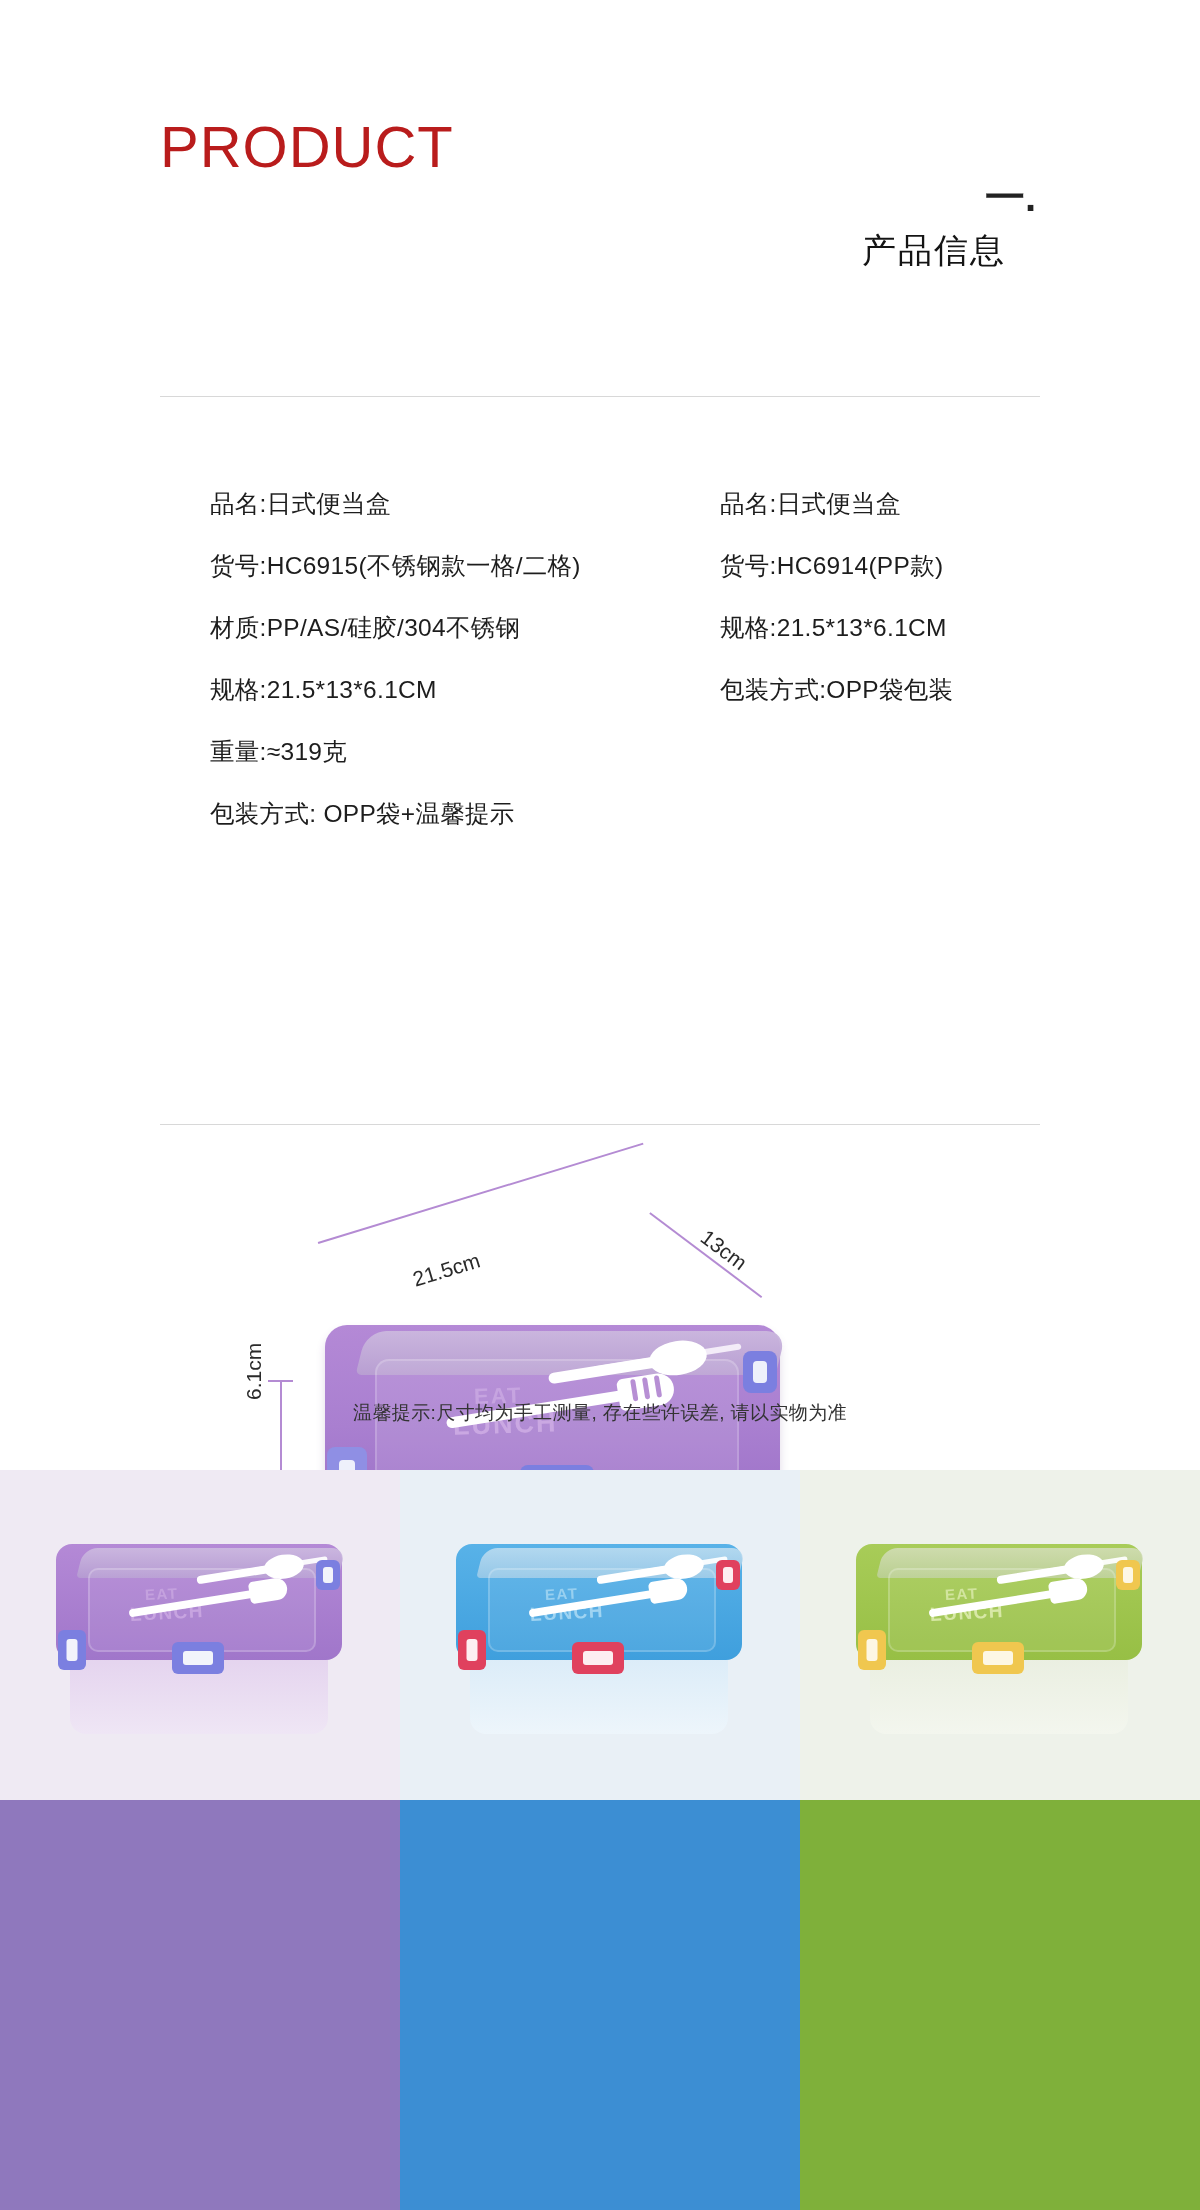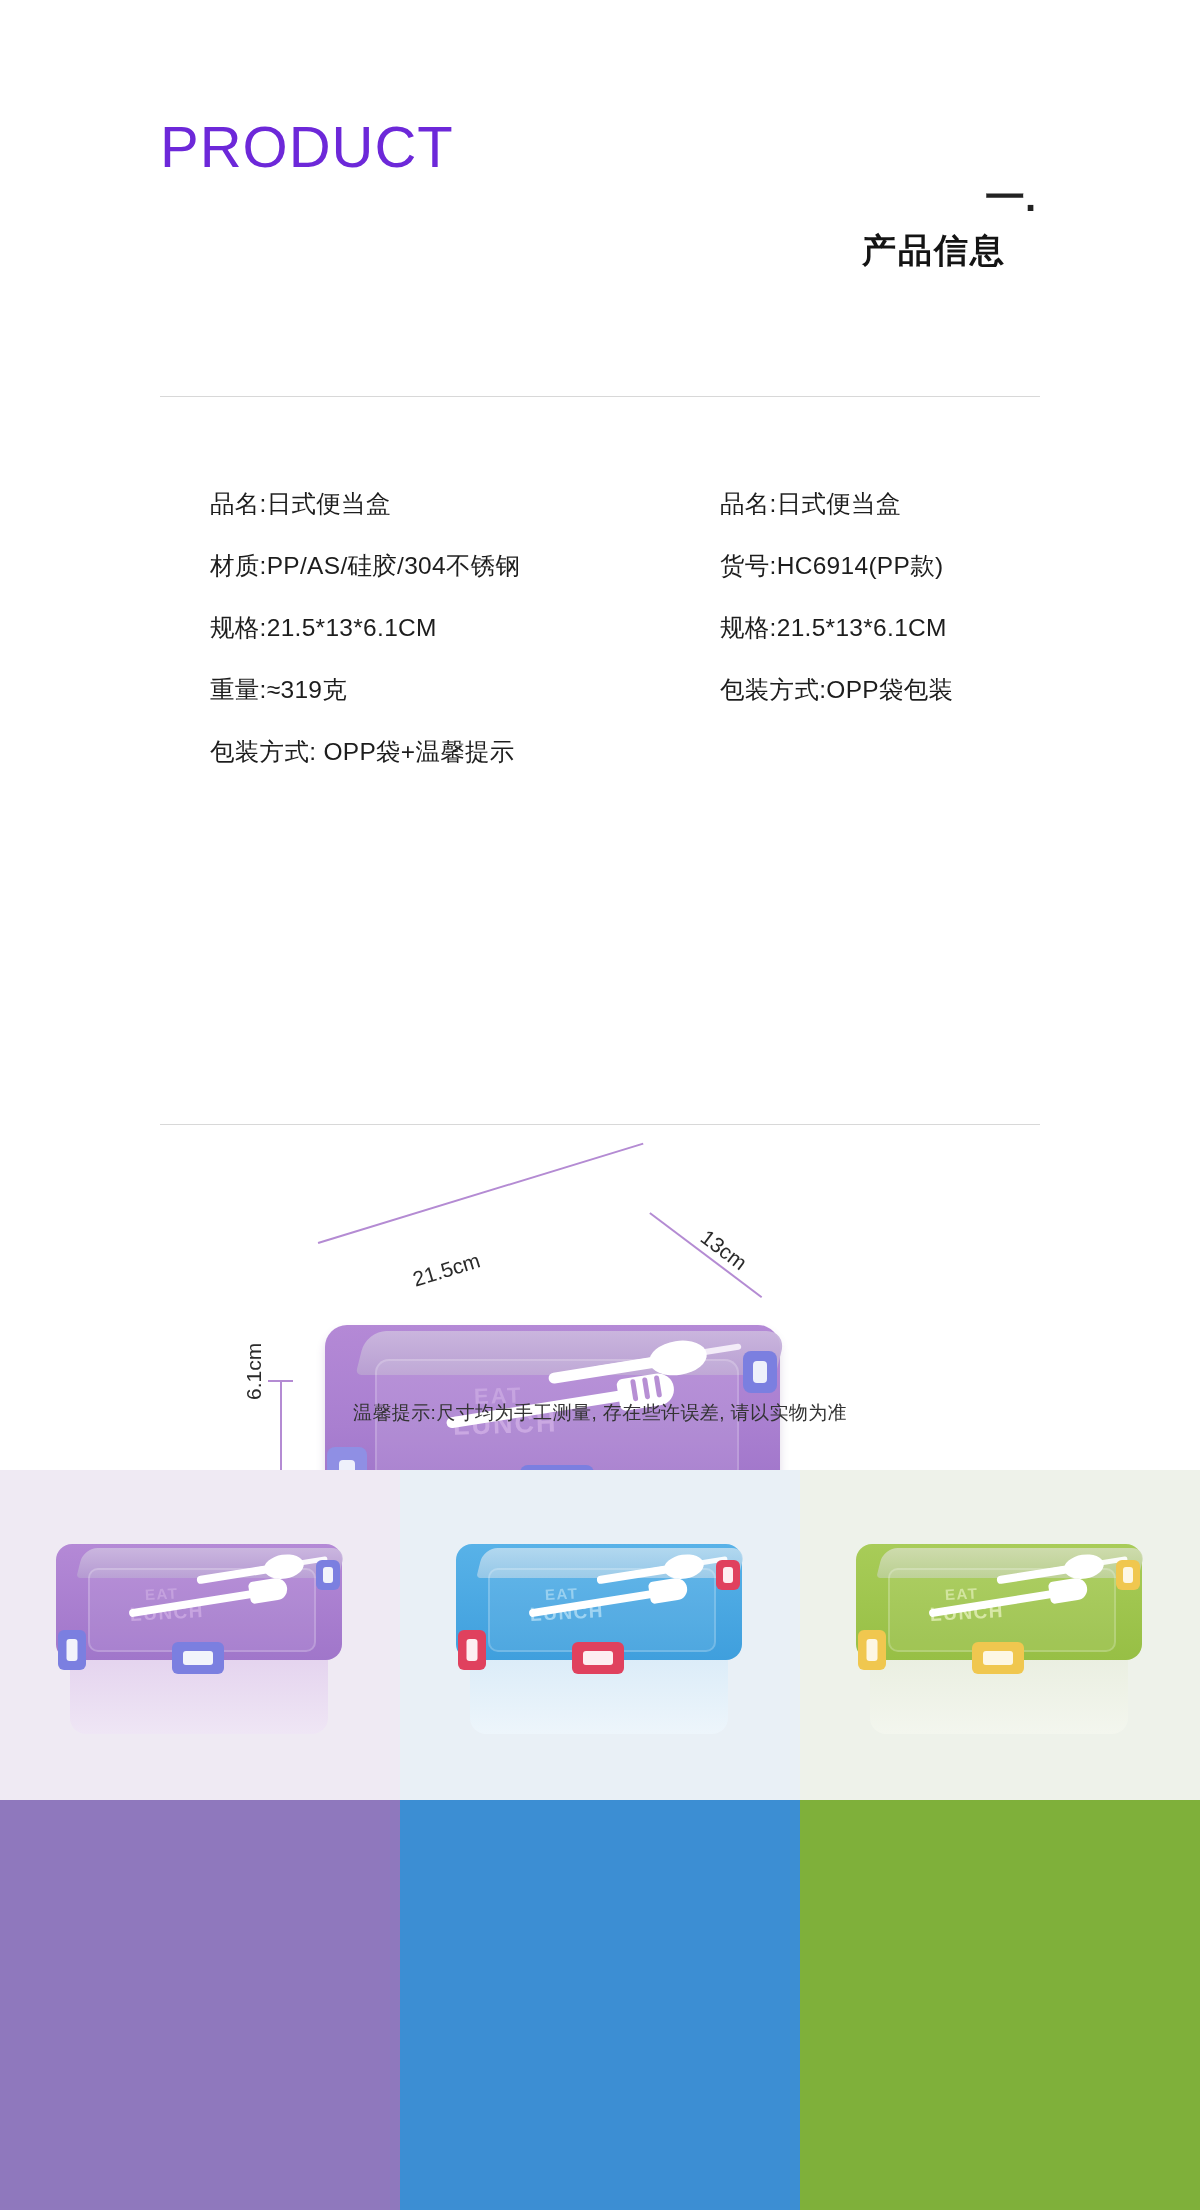--- a/index.html
+++ b/index.html
@@ -25,32 +25,32 @@
     height: 330px;
   }
   .title-en {
     position: absolute;
     left: 160px;
     top: 115px;
     font-size: 58px;
     line-height: 1.12;
     letter-spacing: 1px;
     font-weight: 400;
-    color: #6d28d9;
+    color: #b91c1c;
     font-family: "Liberation Sans", sans-serif;
   }
   .title-en .line2 {
     display: block;
   }
   .title-cn {
     position: absolute;
     left: 862px;
     top: 228px;
     font-size: 34px;
-    font-weight: bold;
+    font-weight: normal;
     letter-spacing: 2px;
     color: #141414;
   }
   .title-mark {
     position: absolute;
     left: 985px;
     top: 170px;
     font-size: 40px;
     font-weight: 700;
     color: #222;
@@ -493,20 +493,21 @@
   </div>
   <div class="title-mark">一.</div>
   <div class="title-cn">产品信息</div>
 </div>
 
 <div class="rule top"></div>
 
 <div class="specs">
   <div class="spec-col left">
     <div class="spec-line">品名:日式便当盒</div>
+    <div class="spec-line">货号:HC6915(不锈钢款一格/二格)</div>
     <div class="spec-line">材质:PP/AS/硅胶/304不锈钢</div>
     <div class="spec-line">规格:21.5*13*6.1CM</div>
     <div class="spec-line">重量:≈319克</div>
     <div class="spec-line">包装方式: OPP袋+温馨提示</div>
   </div>
   <div class="spec-col right">
     <div class="spec-line">品名:日式便当盒</div>
     <div class="spec-line">货号:HC6914(PP款)</div>
     <div class="spec-line">规格:21.5*13*6.1CM</div>
     <div class="spec-line">包装方式:OPP袋包装</div>

